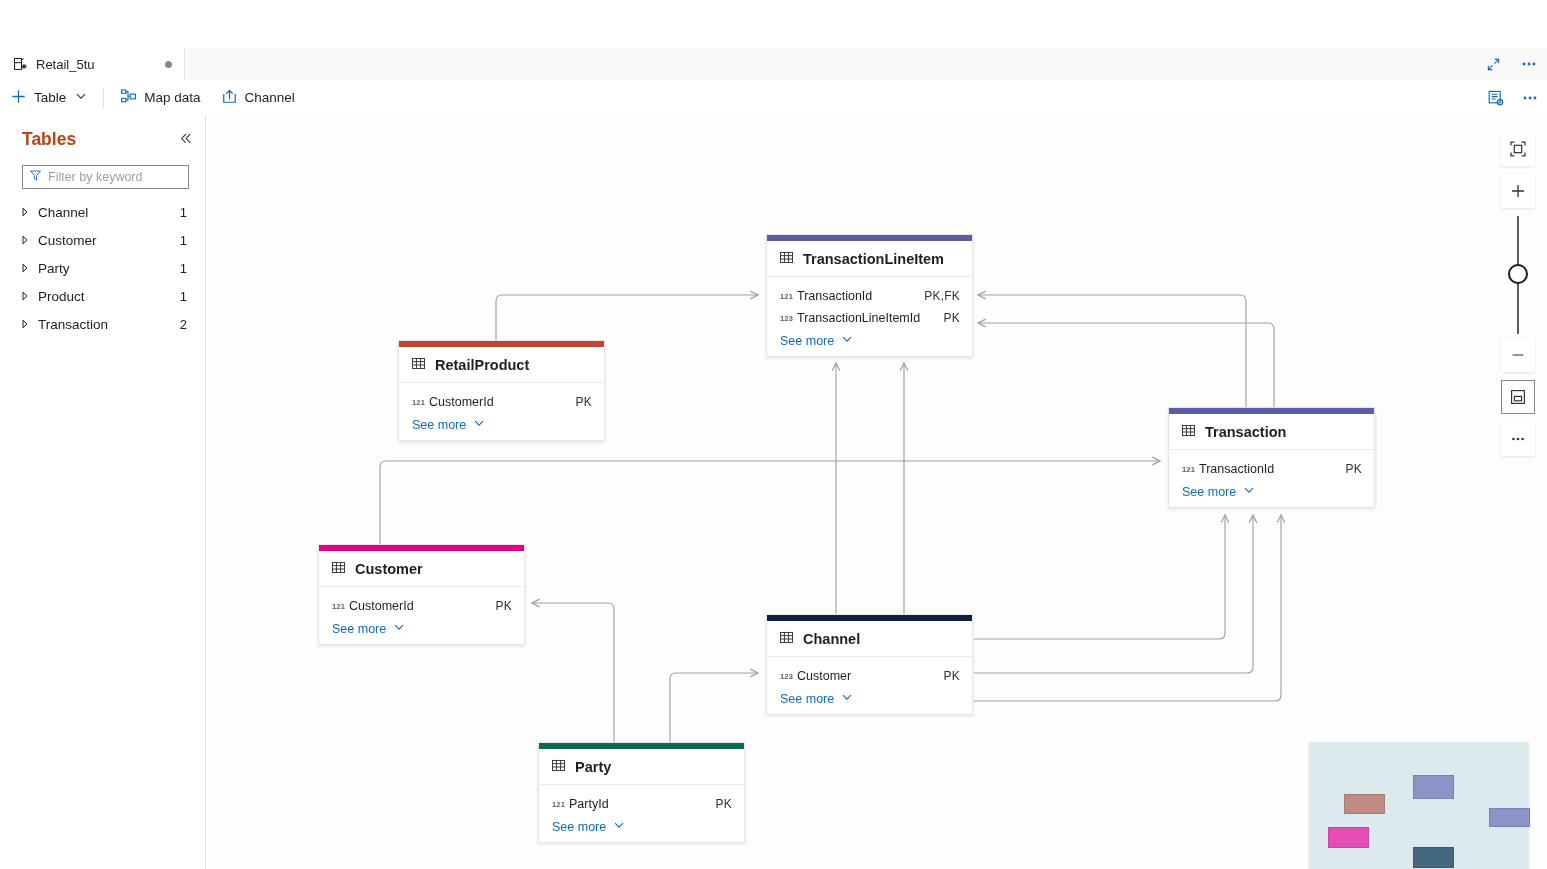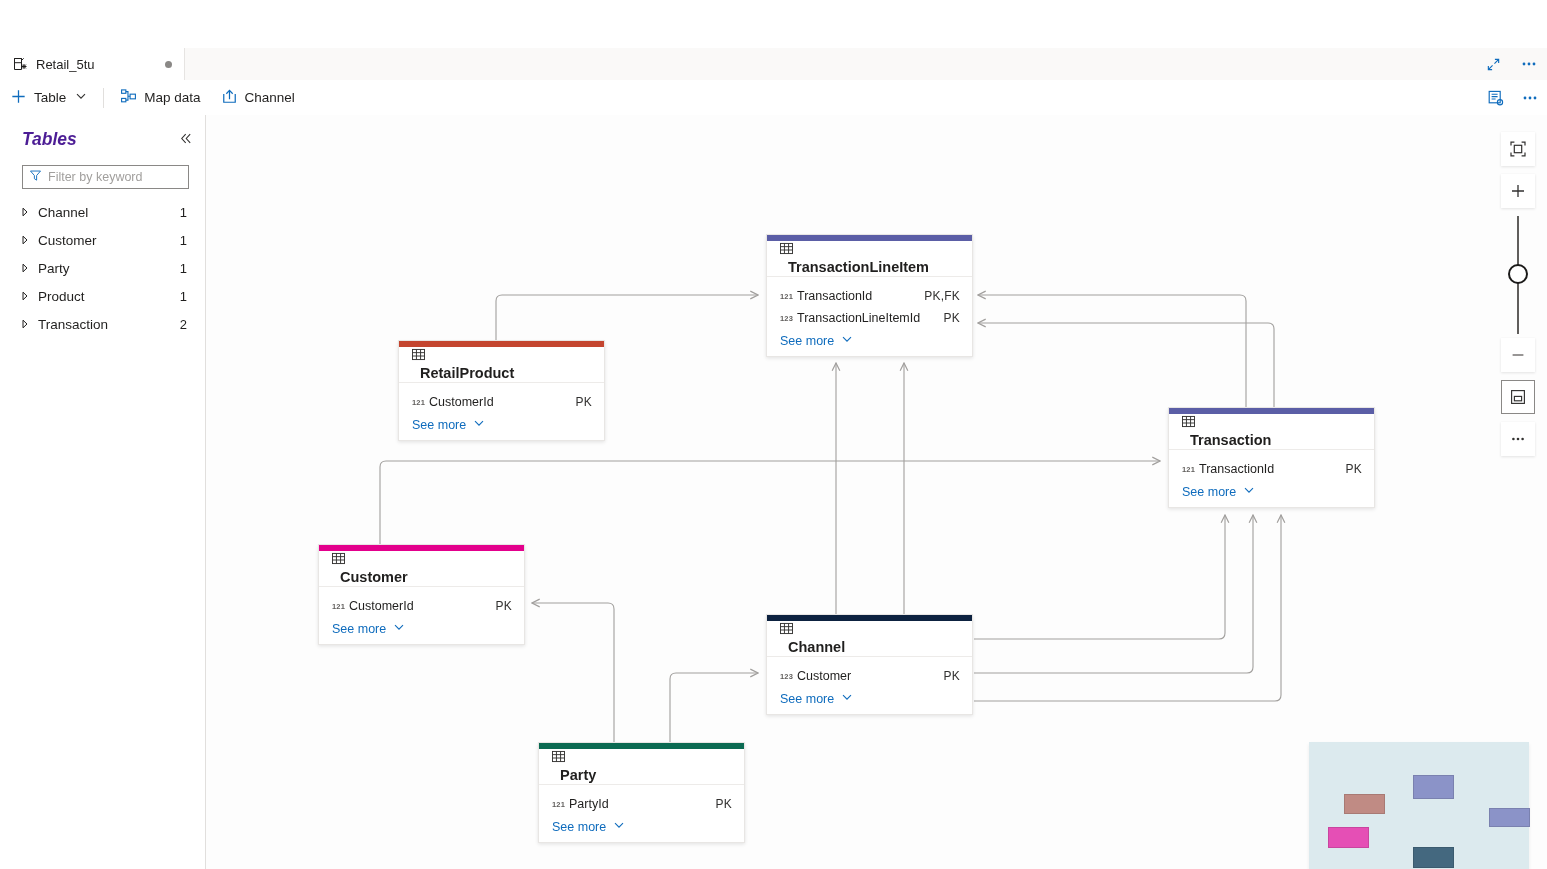--- a/index.html
+++ b/index.html
@@ -28,39 +28,39 @@
   .cmd{display:flex;align-items:center;height:35px;padding:0 10px;gap:7px;white-space:nowrap;cursor:default;}
   .cmd span.lbl{font-size:13.5px;color:#201f1e;}
   .cmd .chev{margin-left:2px;}
   .cmd-sep{width:1px;height:20px;background:#e1dfdd;margin:0 6px;}
   .cmdbar-right{margin-left:auto;display:flex;align-items:center;}
   .cmdbar-right .ic{width:34px;height:35px;display:flex;align-items:center;justify-content:center;}
 
   
   .left{position:absolute;left:0;top:67px;width:206px;height:802px;background:#ffffff;border-right:1px solid #e1dfdd;box-sizing:border-box;}
   .left-head{display:flex;align-items:center;height:36px;padding:0 12px 0 22px;margin-top:6px;}
-  .left-head .title{font-size:17.5px;font-weight:600;color:#4c1d95;font-style:italic;}
+  .left-head .title{font-size:17.5px;font-weight:600;color:#c2410c;}
   .left-head .collapse{margin-left:auto;color:#323130;font-size:15px;line-height:1;}
   .filterbox{margin:8px 16px 0 22px;height:24px;border:1px solid #8a8886;display:flex;align-items:center;padding:0 6px;box-sizing:border-box;}
   .filterbox .ph{font-size:12.5px;color:#a19f9d;margin-left:6px;}
   .tbl-list{margin-top:9px;}
   .tbl-item{display:flex;align-items:center;height:28px;padding:0 18px 0 18px;box-sizing:border-box;}
   .tbl-item .arrow{width:14px;flex:0 0 auto;display:flex;align-items:center;justify-content:center;}
   .tbl-item .nm{font-size:13.5px;color:#201f1e;margin-left:6px;}
   .tbl-item .cnt{margin-left:auto;font-size:13px;color:#201f1e;}
 
   
   .canvas{position:absolute;left:206px;top:67px;width:1341px;height:802px;background:#fdfdfd;overflow:hidden;}
   .canvas svg.links{position:absolute;left:0;top:0;width:1341px;height:802px;}
 
   
   .card{position:absolute;background:#ffffff;border:1px solid #e8e6e4;
         box-shadow:0 1.6px 3.6px rgba(0,0,0,.10),0 .3px .9px rgba(0,0,0,.08);box-sizing:border-box;}
   .card .accent{height:6px;width:100%;}
-  .card .hdr{height:36px;display:flex;padding:0 12px;border-bottom:1px solid #edebe9;box-sizing:border-box;flex-direction:column;}
+  .card .hdr{height:36px;display:flex;align-items:center;padding:0 12px;border-bottom:1px solid #edebe9;box-sizing:border-box;}
   .card .hdr .tname{font-size:14.5px;font-weight:600;color:#201f1e;margin-left:9px;}
   .card .body{padding:8px 0 6px 0;}
   .card .row{display:flex;align-items:center;height:22px;padding:0 12px 0 13px;box-sizing:border-box;}
   .card .row .tyico{width:17px;flex:0 0 auto;font-size:7.5px;font-weight:700;color:#605e5c;letter-spacing:.2px;}
   .card .row .cname{font-size:12.5px;color:#201f1e;}
   .card .row .key{margin-left:auto;font-size:12px;color:#323130;letter-spacing:.2px;}
   .card .seemore{display:flex;align-items:center;padding:4px 0 2px 13px;gap:7px;}
   .card .seemore span{font-size:12.5px;color:#0f6cbd;}
 
   

